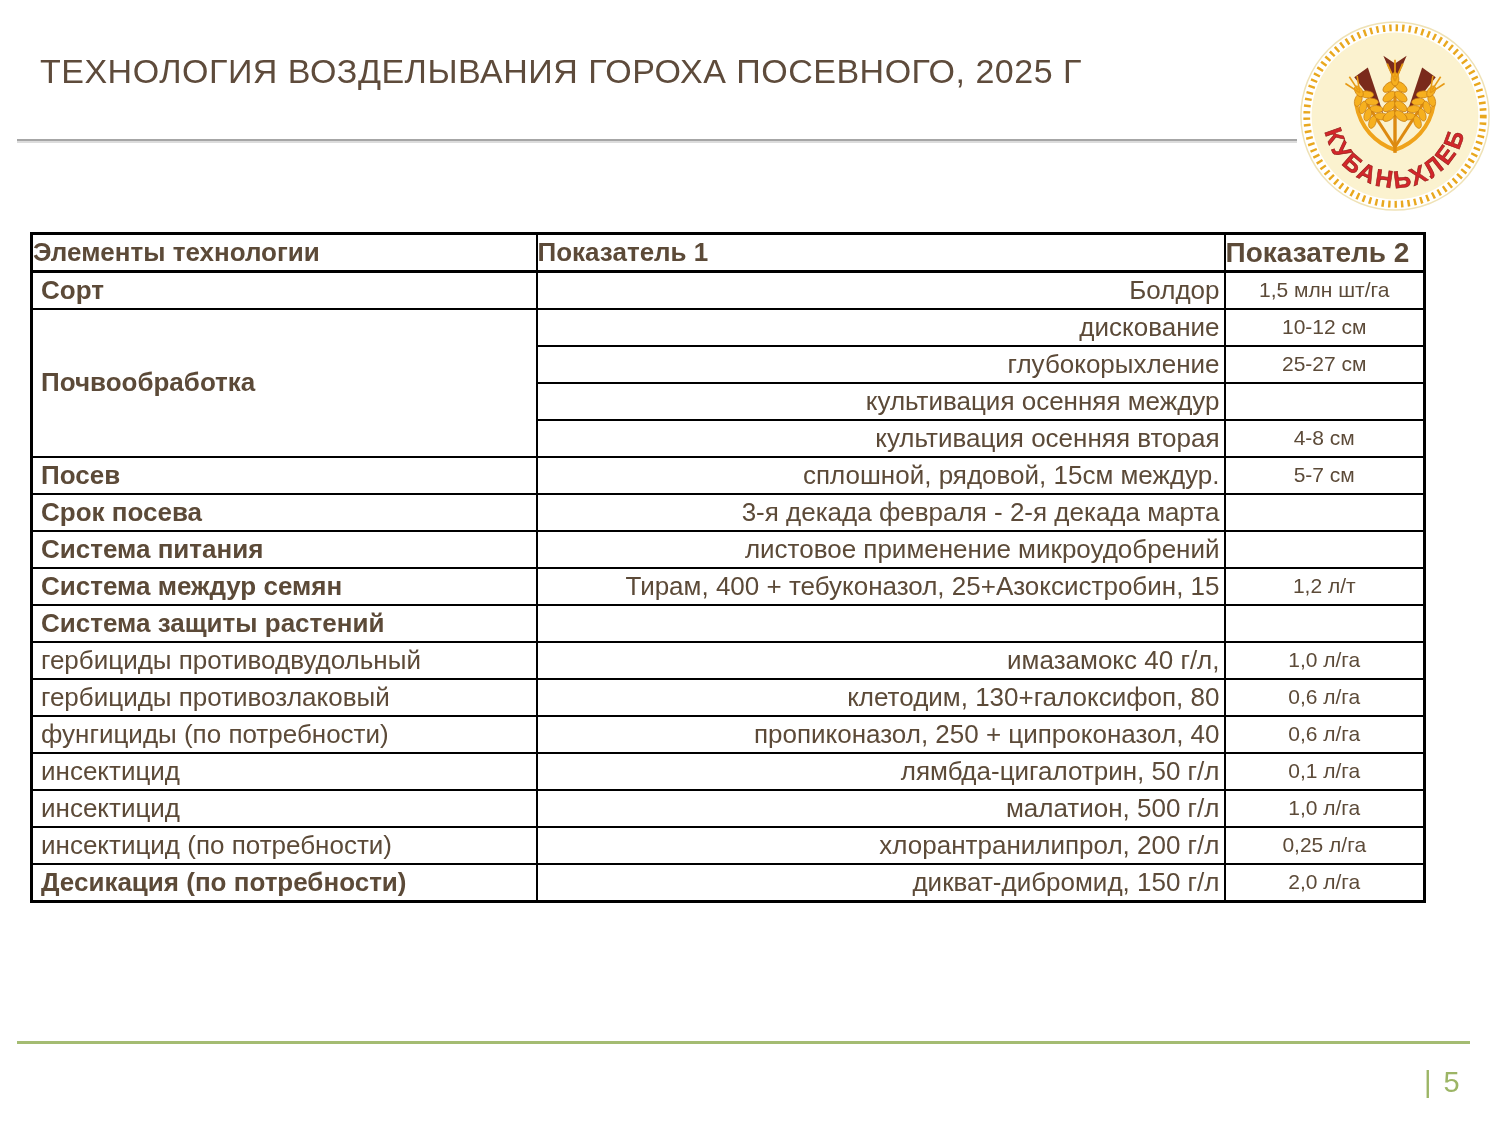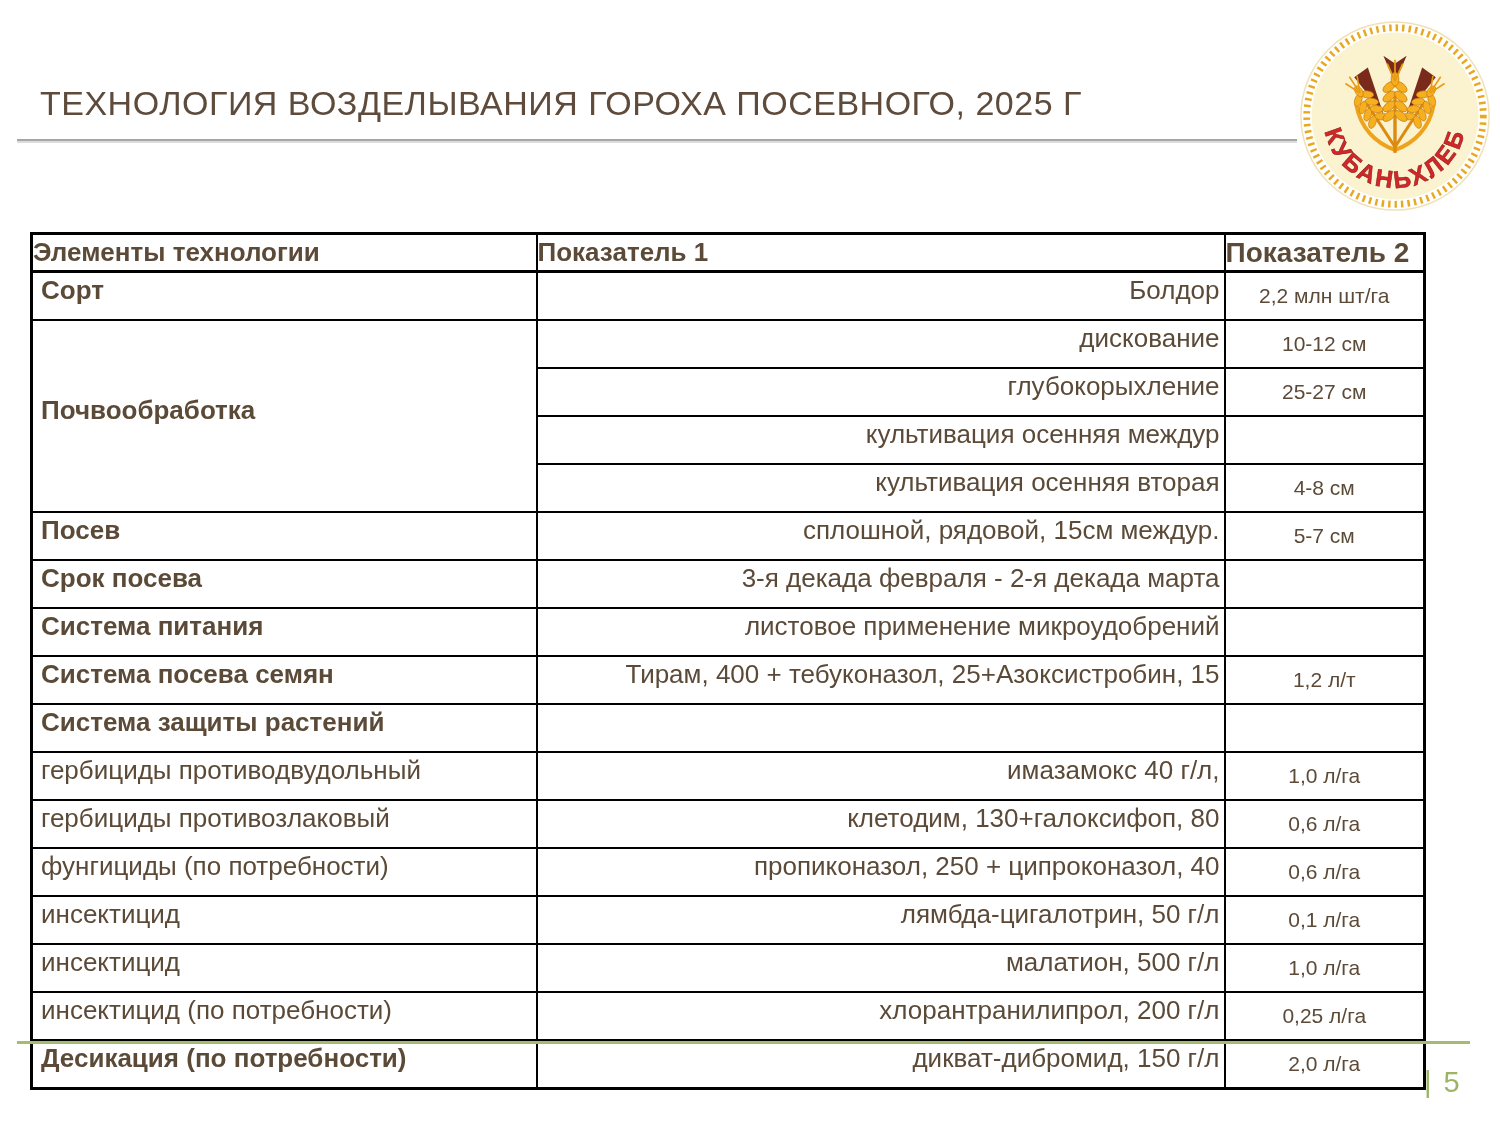--- a/index.html
+++ b/index.html
@@ -4,36 +4,35 @@
 <style>
   html,body{margin:0;padding:0;}
   body{
     width:1500px;height:1125px;position:relative;background:#ffffff;
     font-family:"Liberation Sans", sans-serif;overflow:hidden;
   }
   .slide-title{
     position:absolute;left:40px;top:52px;width:1260px;
     font-size:34px;letter-spacing:0.5px;color:#5E4B3B;font-weight:400;
     white-space:nowrap;
-    margin-top:32px;
   }
   .title-rule{
     position:absolute;left:17px;top:139px;width:1280px;height:2px;
     background:#A6A6A6;box-shadow:0 2px 0 #DCDCDC;
   }
   .logo{
     position:absolute;left:1298px;top:16px;width:194px;height:200px;
   }
   .tech-table{
     position:absolute;left:30px;top:232px;width:1393px;
     border-collapse:collapse;table-layout:fixed;
     color:#5C4A38;
   }
   .tech-table th,.tech-table td{
-    border:2px solid #000;height:35px;padding:0 4px 11px 8px;
+    border:2px solid #000;height:35px;padding:0 4px 0 8px;
     overflow:hidden;white-space:nowrap;vertical-align:middle;
     font-size:26px;line-height:1.05;
   }
   .tech-table{border:3px solid #000;}
   .tech-table th{
     text-align:left;font-weight:bold;border-bottom:3px solid #000;padding:0;
   }
   .tech-table th.h3{font-size:28px;}
   .tech-table td.c1{text-align:left;}
   .tech-table td.c1.b{font-weight:bold;}
@@ -116,21 +115,21 @@
     <tr>
       <th class="h1">Элементы технологии</th>
       <th class="h2">Показатель 1</th>
       <th class="h3">Показатель 2</th>
     </tr>
   </thead>
   <tbody>
       <tr>
         <td class="c1 b">Сорт</td>
         <td class="c2">Болдор</td>
-        <td class="c3">2,2 млн шт/га</td>
+        <td class="c3">1,5 млн шт/га</td>
       </tr>
       <tr>
         <td class="c1 b" rowspan="4">Почвообработка</td>
         <td class="c2">дискование</td>
         <td class="c3">10-12 см</td>
       </tr>
       <tr>
         <td class="c2">глубокорыхление</td>
         <td class="c3">25-27 см</td>
       </tr>
@@ -151,21 +150,21 @@
         <td class="c1 b">Срок посева</td>
         <td class="c2">3-я декада февраля - 2-я декада марта</td>
         <td class="c3"></td>
       </tr>
       <tr>
         <td class="c1 b">Система питания</td>
         <td class="c2">листовое применение микроудобрений</td>
         <td class="c3"></td>
       </tr>
       <tr>
-        <td class="c1 b">Система посева семян</td>
+        <td class="c1 b">Система междур семян</td>
         <td class="c2">Тирам, 400 + тебуконазол, 25+Азоксистробин, 15</td>
         <td class="c3">1,2 л/т</td>
       </tr>
       <tr>
         <td class="c1 b">Система защиты растений</td>
         <td class="c2"></td>
         <td class="c3"></td>
       </tr>
       <tr>
         <td class="c1">гербициды противодвудольный</td>

